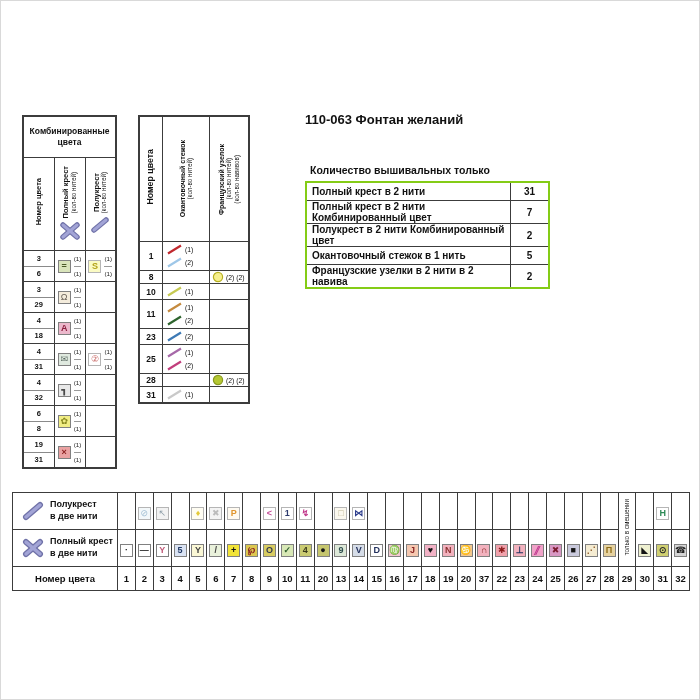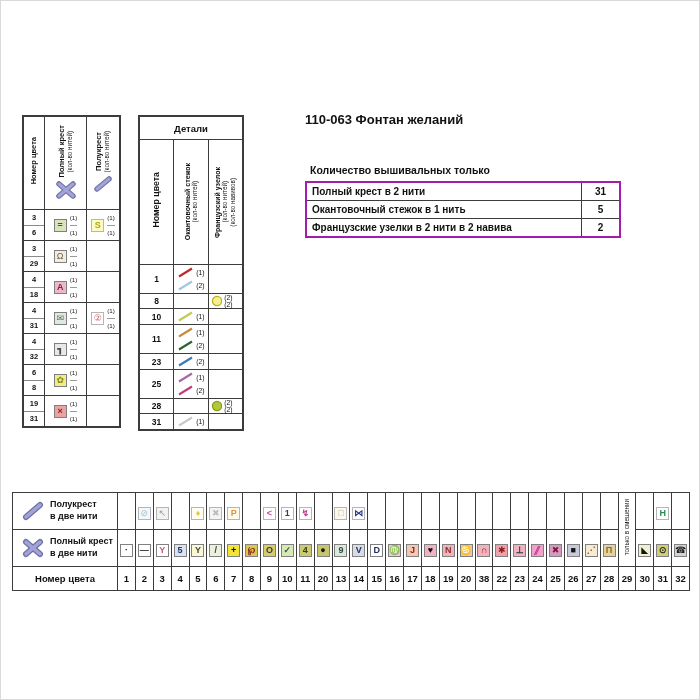--- a/index.html
+++ b/index.html
@@ -39,21 +39,21 @@
   .dtable .vtext.b{font-size:8.8px;}
   .d-num{width:22px;} .d-st{width:46px;} .d-kn{width:38px;}
   .dnum{font-size:8.5px;font-weight:bold;text-align:center;}
   .stitchwrap{display:flex;flex-direction:column;justify-content:center;padding:2px 0 2px 3px;gap:2px;}
   .stroke-entry{display:flex;align-items:center;gap:2px;font-size:6.8px;}
   .knotwrap{display:flex;align-items:center;gap:2px;font-size:6.8px;padding-left:2px;}
 
   
   .ptitle{position:absolute;left:305px;top:112px;font-size:13px;font-weight:bold;}
   .stitle{position:absolute;left:310px;top:164px;font-size:10.5px;font-weight:bold;}
-  .stable{position:absolute;left:305px;top:181px;width:316px;table-layout:fixed;border:2px solid #a21caf;}
+  .stable{position:absolute;left:305px;top:181px;width:245px;table-layout:fixed;border:2px solid #84cc16;}
   .stable td{height:17px;font-size:10px;font-weight:bold;}
   .stable .sl{padding-left:5px;}
   .stable .sv{width:37px;text-align:center;}
 
   
   .btable{position:absolute;left:12px;top:492px;width:678px;table-layout:fixed;border:1.5px solid #3c3c3c;}
   .btable th.lbl{width:104px;}
   .btable tr.r-half td,.btable tr.r-half th{height:36px;}
   .btable tr.r-full td,.btable tr.r-full th{height:36px;}
   .btable tr.r-num td,.btable tr.r-num th{height:23px;}
@@ -65,20 +65,23 @@
   .notecell{vertical-align:middle;text-align:center;}
   .vnote{writing-mode:vertical-rl;transform:rotate(180deg);font-size:6.3px;line-height:1;display:inline-block;}
 </style>
 </head>
 <body>
 
 <div class="frame"></div>
 
 <table class="ctable">
   <thead>
+    <tr>
+      <th colspan="3" class="ttl">Комбинированные цвета</th>
+    </tr>
     <tr class="hdr">
       <th class="w-num">
         <span class="vtext b">Номер цвета</span>
       </th>
       <th class="w-full">
         <div class="vhead">
           <span class="vtext b">Полный крест</span>
           <span class="vtext s">(кол-во нитей)</span>
         </div>
         <svg class="hdricon" width="22" height="18" viewBox="0 0 22 18">
@@ -259,23 +262,20 @@
             </span>
           </div>
         </td>
         <td></td>
       </tr>
     </tbody>
 </table>
 
 <table class="dtable">
   <thead>
-    <tr>
-      <th colspan="3" class="ttl">Детали</th>
-    </tr>
     <tr class="hdr">
       <th class="d-num">
         <span class="vtext b">Номер цвета</span>
       </th>
       <th class="d-st">
         <div class="vhead">
           <span class="vtext b" style="font-size:7px">Окантовочный стежок</span>
           <span class="vtext s">(кол-во нитей)</span>
         </div>
       </th>
@@ -418,20 +418,28 @@
     </tbody>
 </table>
 
 <div class="ptitle">110-063  Фонтан желаний</div>
 <div class="stitle">Количество вышивальных только</div>
 <table class="stable">
   <tbody id="stats-body">
       <tr>
         <td class="sl">Полный крест в 2 нити</td>
         <td class="sv">31</td>
+      </tr>
+      <tr>
+        <td class="sl">Полный крест в 2 нити Комбинированный цвет</td>
+        <td class="sv">7</td>
+      </tr>
+      <tr>
+        <td class="sl">Полукрест в 2 нити Комбинированный цвет</td>
+        <td class="sv">2</td>
       </tr>
       <tr>
         <td class="sl">Окантовочный стежок в 1 нить</td>
         <td class="sv">5</td>
       </tr>
       <tr>
         <td class="sl">Французские узелки в 2 нити в 2 навива</td>
         <td class="sv">2</td>
       </tr>
     </tbody>
@@ -631,21 +639,21 @@
         <td class="numcell">11</td>
         <td class="numcell">20</td>
         <td class="numcell">13</td>
         <td class="numcell">14</td>
         <td class="numcell">15</td>
         <td class="numcell">16</td>
         <td class="numcell">17</td>
         <td class="numcell">18</td>
         <td class="numcell">19</td>
         <td class="numcell">20</td>
-        <td class="numcell">38</td>
+        <td class="numcell">37</td>
         <td class="numcell">22</td>
         <td class="numcell">23</td>
         <td class="numcell">24</td>
         <td class="numcell">25</td>
         <td class="numcell">26</td>
         <td class="numcell">27</td>
         <td class="numcell">28</td>
         <td class="numcell">29</td>
         <td class="numcell">30</td>
         <td class="numcell">31</td>

